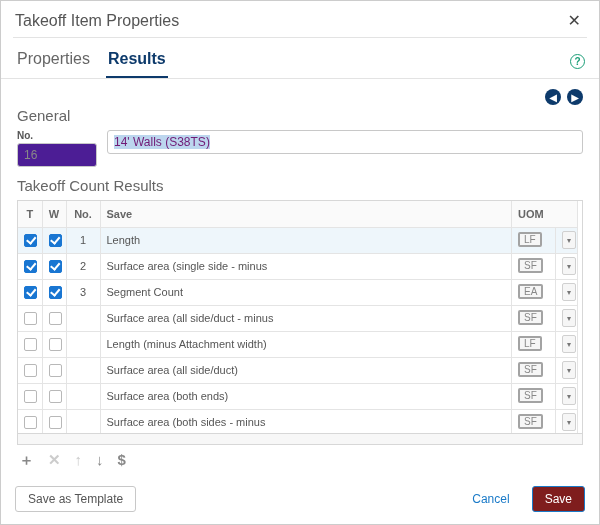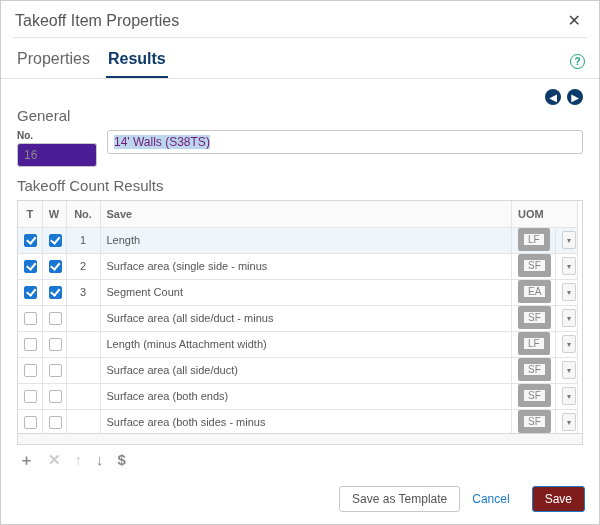--- a/index.html
+++ b/index.html
@@ -115,36 +115,36 @@
     align-items: center; justify-content: center;
     background: #fff; cursor: pointer; vertical-align: middle;
   }
   .chk.on { background: #1976d2; border-color: #1976d2;}
   .chk.on::after {
     content: ""; width: 4px; height: 7px;
     border: solid #fff; border-width: 0 2px 2px 0;
     transform: rotate(40deg) translate(-0.5px,-1px);
   }
   .uom-box {
-    border:6px solid #a3a3a3; background:#f6f6f6; border-radius:2px;
+    border:2px solid #a3a3a3; background:#f6f6f6; border-radius:2px;
     min-width: 28px; height:18px; line-height:16px; padding:0 4px;
     font-size:10px; color:#888;
   }
   .caret {
     width:14px; height:18px; border:1px solid #d0d0d0; border-radius:2px;
     background:#f6f6f6; display:flex; align-items:center; justify-content:center;
     font-size:8px; color:#777; cursor:pointer;
   }
   tr.hl td { background: #eef6fb;}
   .scroll-foot { border:1px solid #d7d7d7; border-top:none; height:12px; background:#f7f7f7;}
   .toolbelt { display:flex; gap:14px; padding:6px 2px; color:#888;}
   .toolbelt span { font-size:15px; cursor:pointer; font-weight:600;}
   .toolbelt .disabled { color:#ccc; cursor:default;}
   .footer {
-    display:flex; align-items:center; justify-content:flex-end;
+    display:flex; align-items:center; justify-content:space-between;
     padding:10px 14px 12px 14px;
   }
   .btn {
     border:1px solid #c8c8c8; border-radius:3px; background:#fff;
     padding:5px 12px; font-size:12px; color:#555; cursor:pointer;
   }
   .btn.link { border:none; color:#1a7ac8; background:transparent;}
   .btn.primary { background:#7f1d1d; border-color:#1a7ac8; color:#fff;}
   .foot-right { display:flex; gap:10px; align-items:center;}
   td.cent, th.cent { text-align:center;}

